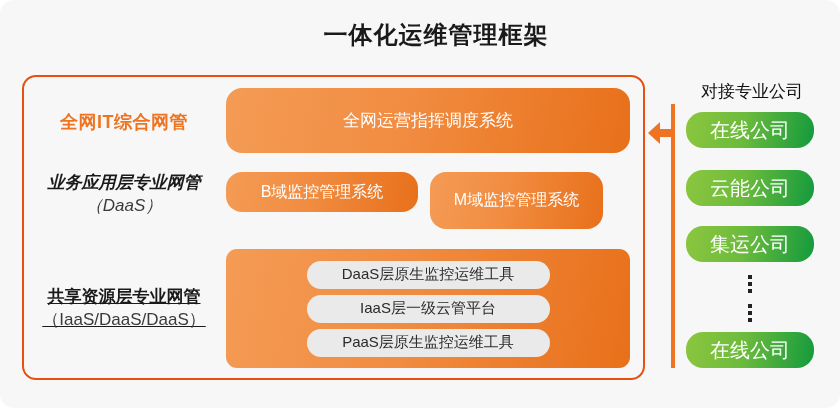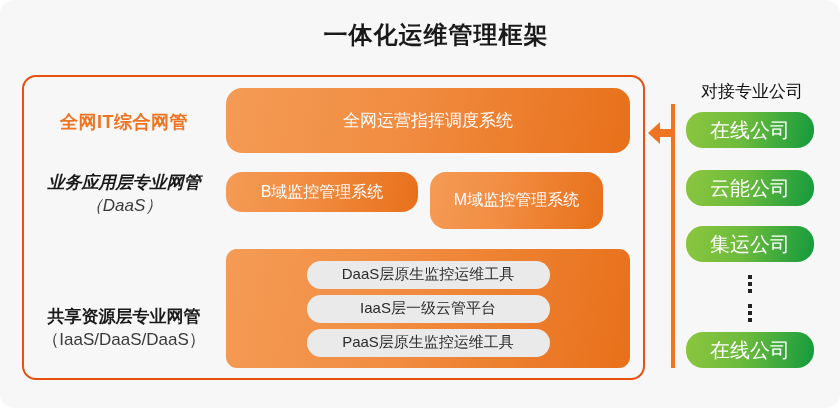--- a/index.html
+++ b/index.html
@@ -66,21 +66,21 @@
   }
   #label-1 {
     top: 110px;
   }
   #label-1 .l1 {
     color: #EE7421;
     font-size: 18px;
     letter-spacing: .5px;
   }
   #label-2 { top: 172px; font-style: italic; }
-  #label-3 { top: 306px; }
+  #label-3 { top: 286px; text-decoration: underline; }
 
   
   .obox {
     position: absolute;
     border-radius: 16px;
     background: linear-gradient(100deg, #F49B55 0%, #F18D42 42%, #E8701A 100%);
     color: #ffffff;
     display: flex;
     align-items: center;
     justify-content: center;

